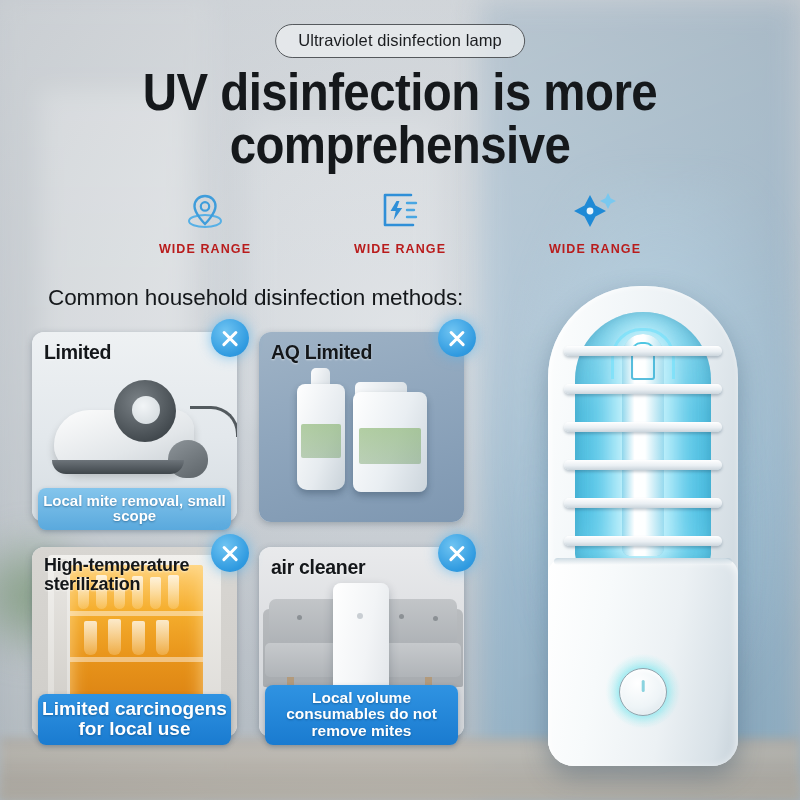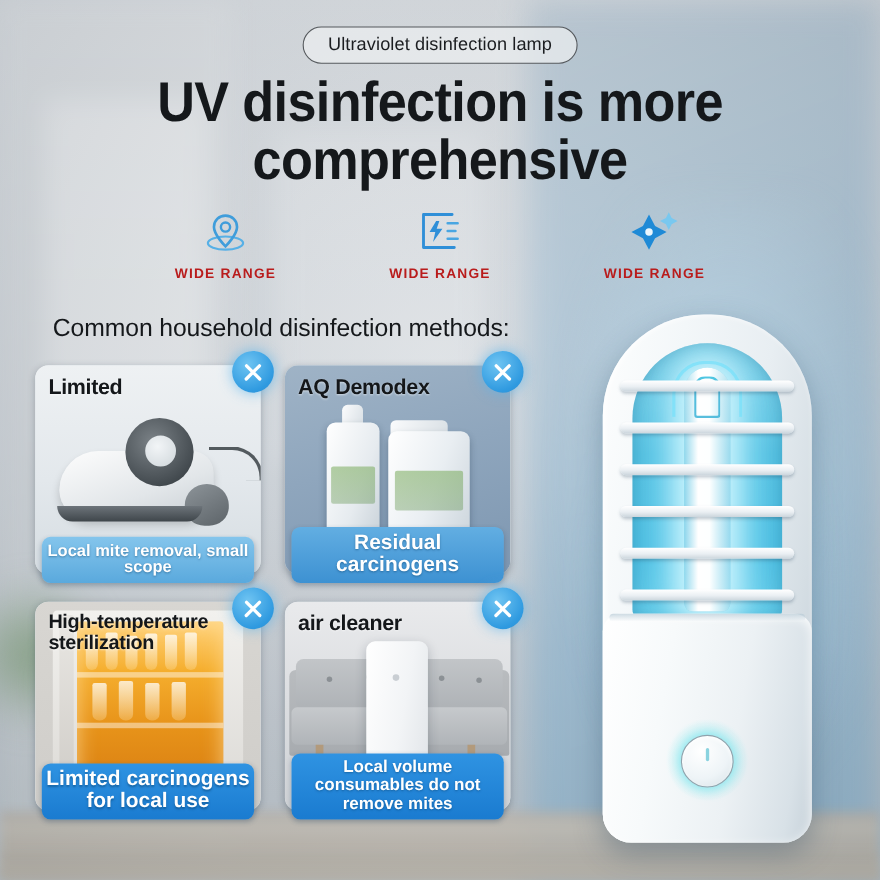--- a/index.html
+++ b/index.html
@@ -257,22 +257,21 @@
       <div class="frame">
         <div class="photo ph-aq">
           <div class="aq-neck"></div>
           <div class="aq-bot"></div>
           <div class="aq-jugtop"></div>
           <div class="aq-jug"></div>
           <div class="aq-lbl" style="left:42px;top:92px;width:40px;height:34px;"></div>
           <div class="aq-lbl" style="left:100px;top:96px;width:62px;height:36px;"></div>
         </div>
       </div>
-      <div class="ttl">AQ Demodex</div>
-      <div class="cap cap-b">Residual carcinogens</div>
+      <div class="ttl">AQ Limited</div>
       <div class="xbadge"></div>
     </div>
 
     <div class="card">
       <div class="frame">
         <div class="photo ph-oven">
           <div class="oven-case"></div>
           <div class="oven-glass">
             <div class="oven-shelf" style="top:46px;"></div>
             <div class="oven-shelf" style="top:92px;"></div>

